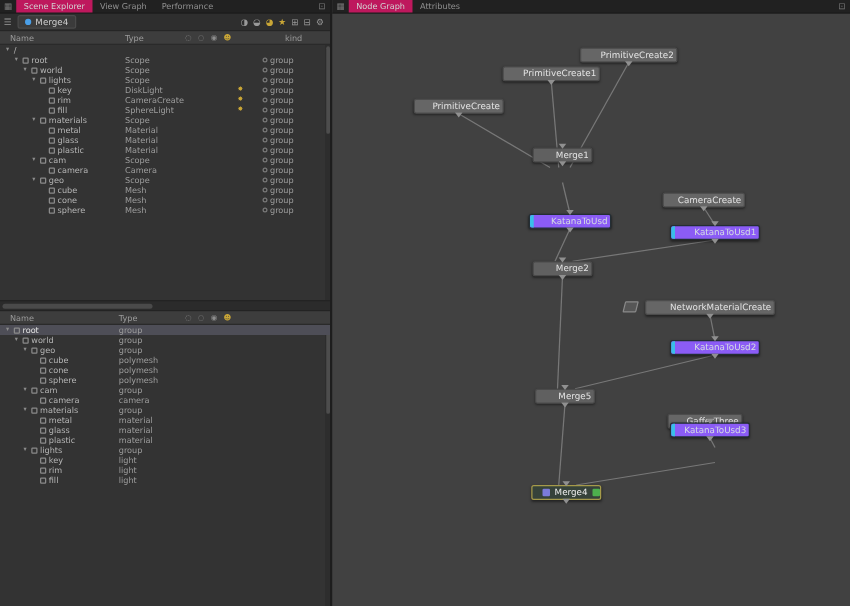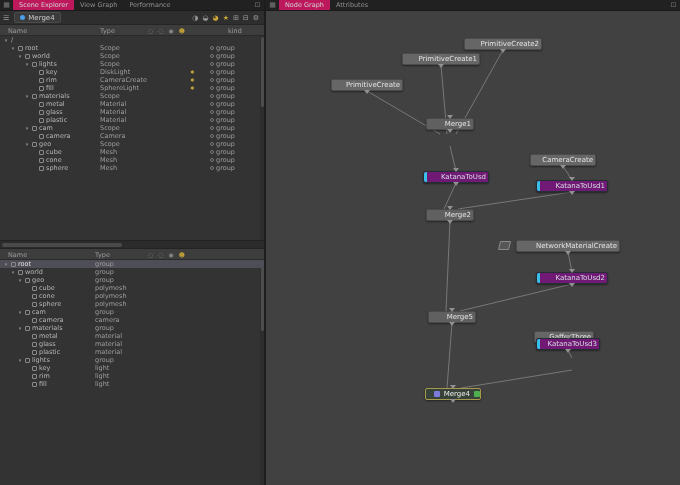--- a/index.html
+++ b/index.html
@@ -53,21 +53,21 @@
   
   .right-panel { flex:1; display:flex; flex-direction:column; background:#3f3f3f; }
   .menubar { height:13px; background:#383838; border-bottom:1px solid #2d2d2d; display:flex; align-items:center; gap:8px; padding:0 6px; font-size:7px; color:#c2c2c2; flex:0 0 auto; }
   .graph { position:relative; flex:1; background:#414141; overflow:hidden; }
   #wires { position:absolute; left:0; top:0; width:100%; height:100%; }
 
   .node { position:absolute; height:12px; border-radius:2px; font-size:7px; display:flex; align-items:center; justify-content:flex-end; color:#e3e3e3; box-shadow:0 1px 2px rgba(0,0,0,0.45); }
   .node .nlabel { padding:0 2px; white-space:nowrap; }
   .node.plain { background:#666666; border:1px solid #4c4c4c; }
   .node.merge { background:#606060; border:1px solid #4a4a4a; }
-  .node.usd { background:#701a75; border:1px solid #232e35; color:#d5dde2; }
+  .node.usd { background:#8b5cf6; border:1px solid #232e35; color:#d5dde2; }
   .node.usd .accent { position:absolute; left:0; top:0; bottom:0; width:3px; background:var(--usd-accent,#39bfe8); border-radius:2px 0 0 2px; }
   .node.selected { background:#36423a; border:1px solid var(--selected-node-border,#a59a4a); color:#eeeeee; }
   .flag { width:6px; height:6px; border-radius:1px; flex:0 0 auto; }
   .flag.view { background:var(--view-flag,#7b7bd9); margin-right:2px; }
   .flag.edit { background:var(--edit-flag,#4db04d); margin-left:2px; }
   .port { position:absolute; width:0; height:0; left:50%; margin-left:-3px; border-left:3px solid transparent; border-right:3px solid transparent; }
   .port.top { top:-4px; border-top:4px solid #909090; }
   .port.bottom { bottom:-4px; border-top:4px solid #909090; }
   .side-icon { position:absolute; width:11px; height:9px; border:1px solid #8a8a8a; background:#565656; transform:skewX(-14deg); border-radius:1px; }
 </style>

